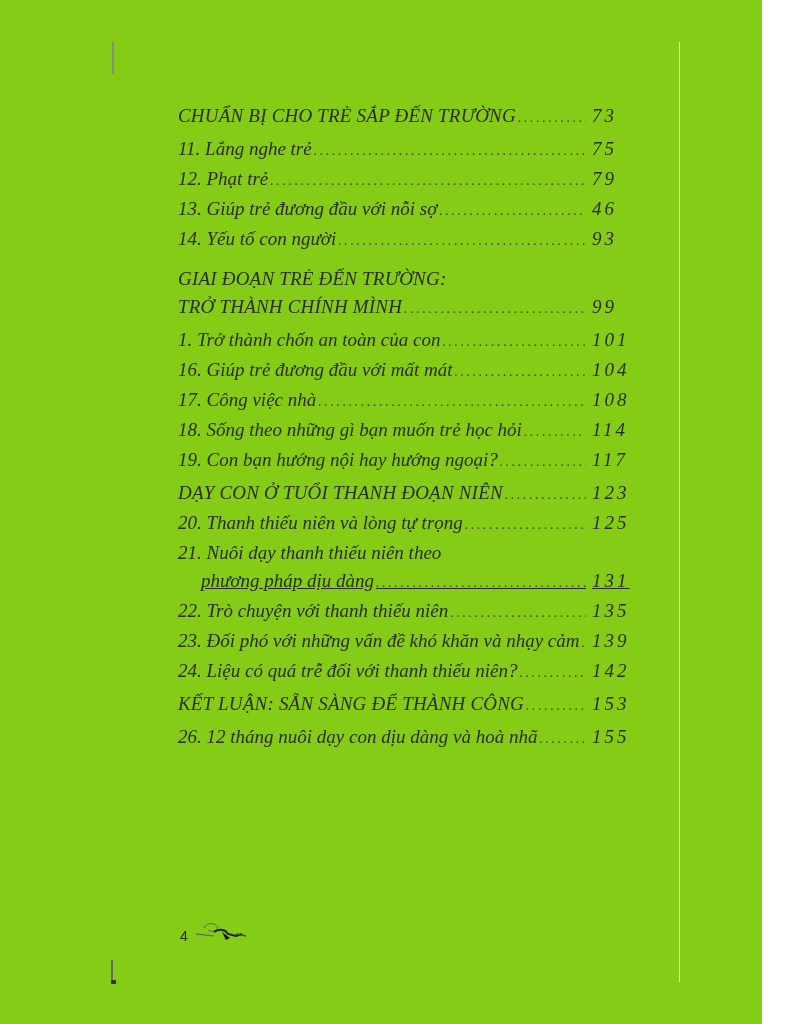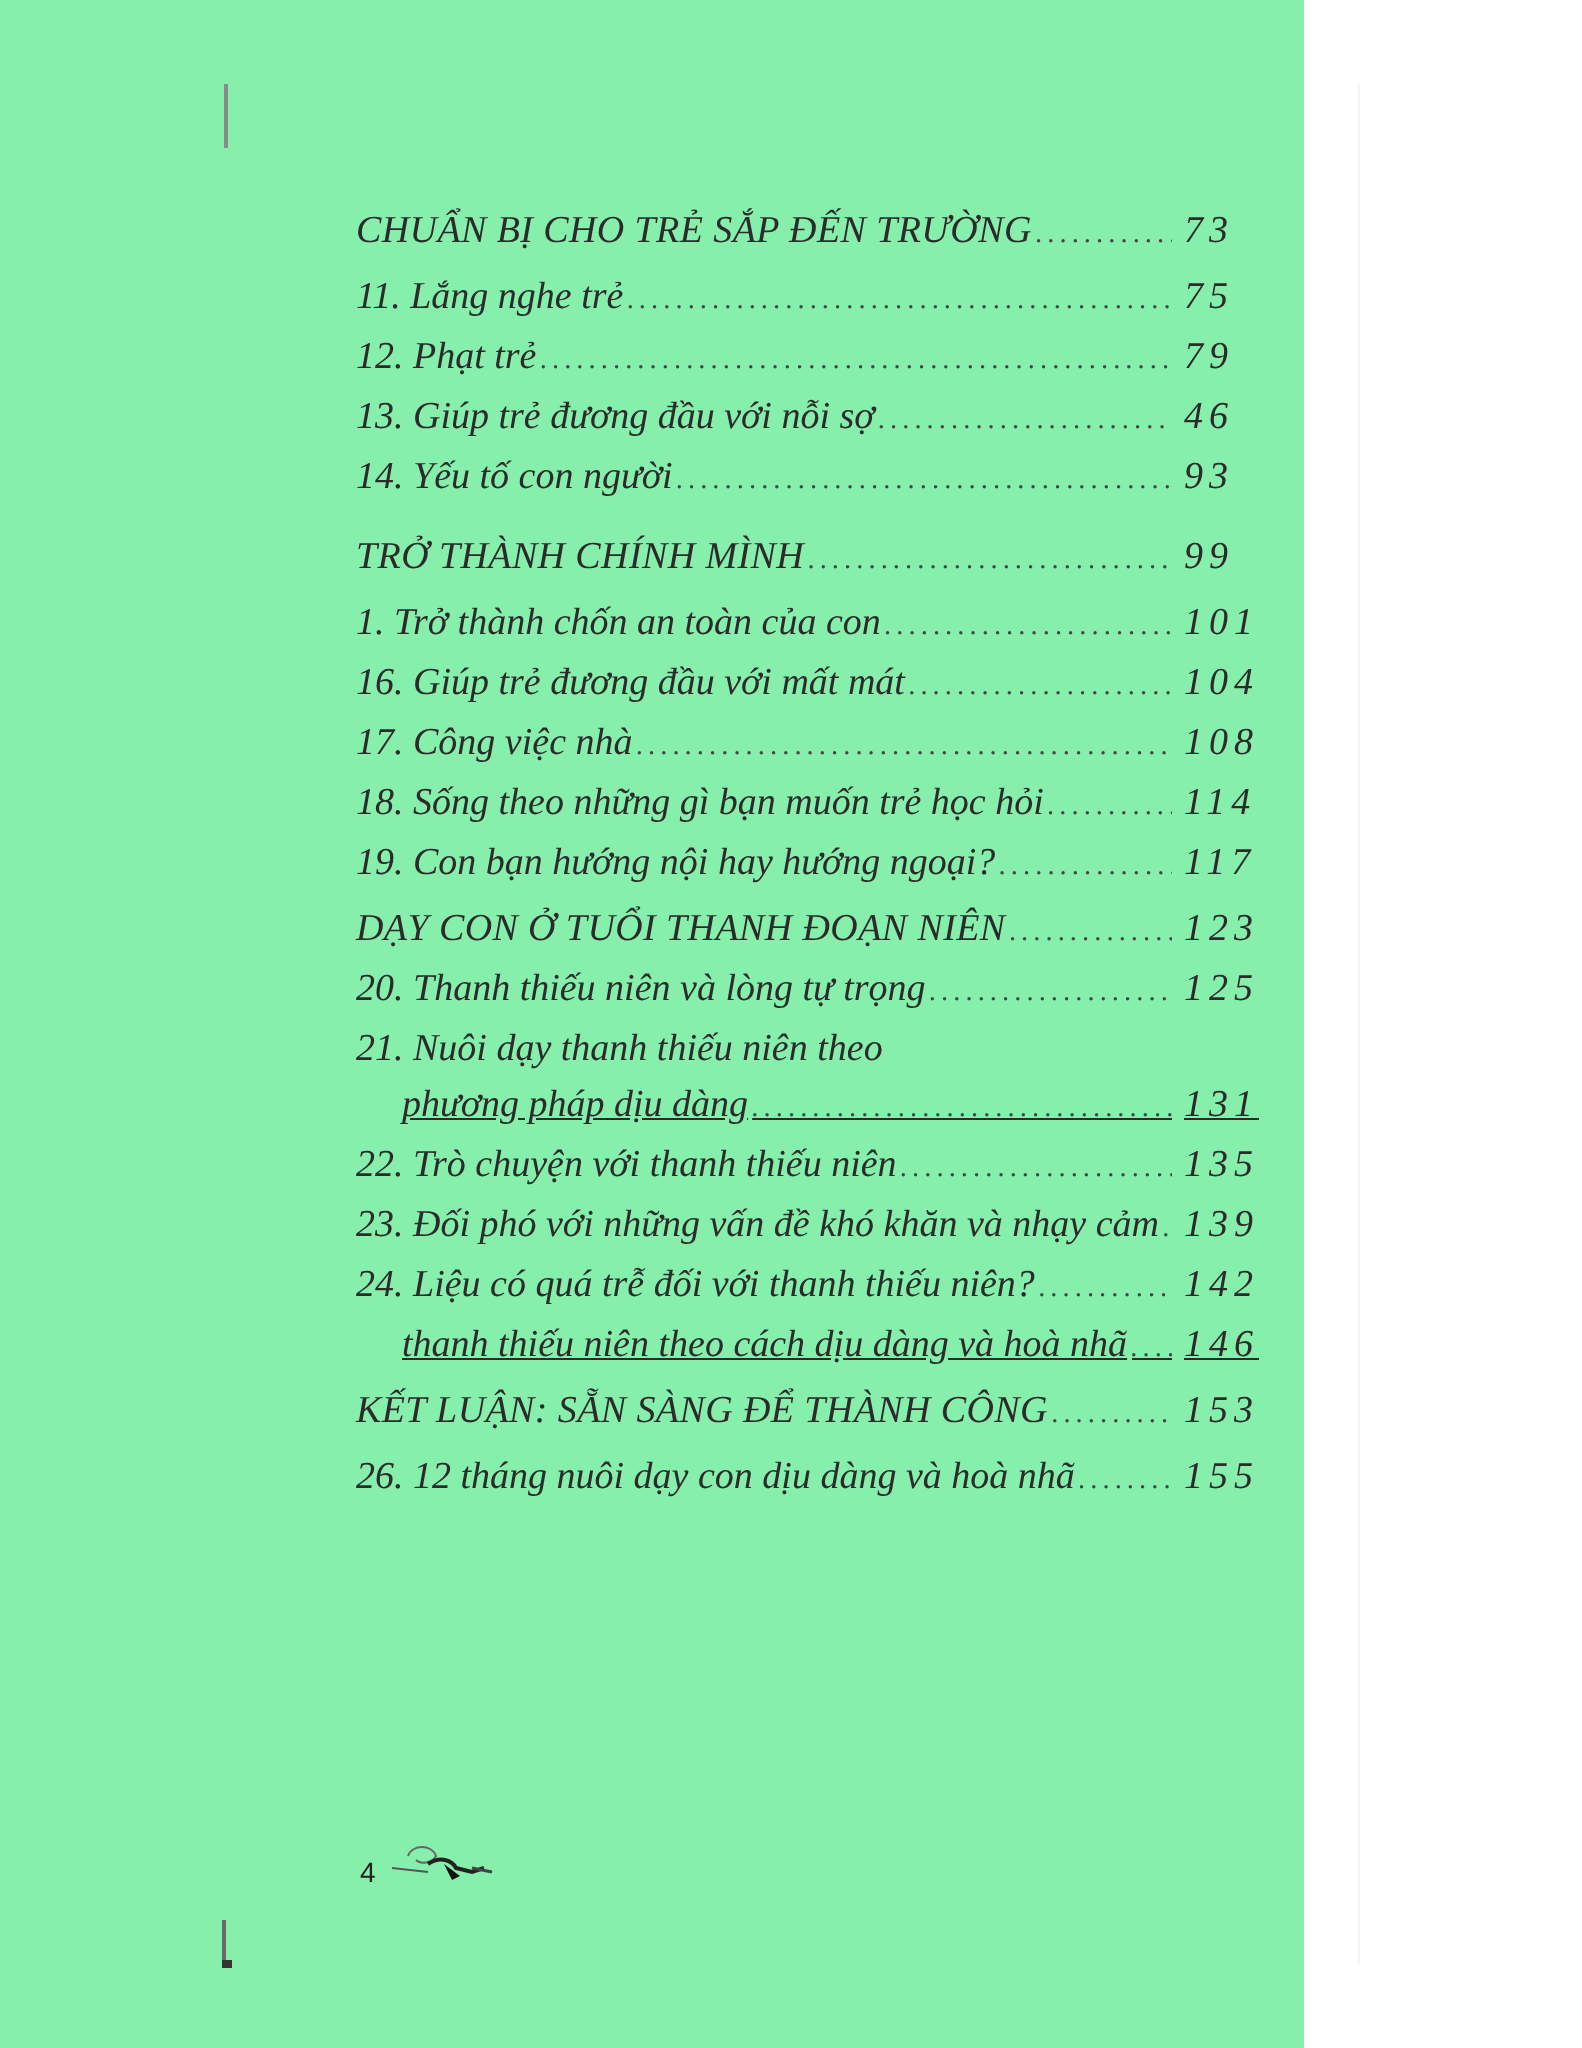--- a/index.html
+++ b/index.html
@@ -11,22 +11,22 @@
       width: 791px;
       height: 1024px;
       position: relative;
       overflow: hidden;
       font-family: "Liberation Serif", "DejaVu Serif", serif;
       color: #2b2b2b;
     }
     .page {
       position: absolute;
       left: 0; top: 0;
-      width: 652px; height: 1024px;
-      background: #86efac;
+      width: 762px; height: 1024px;
+      background: #84cc16;
     }
     .edge-mark-top {
       position: absolute;
       left: 112px; top: 42px;
       width: 2px; height: 32px;
       background: #8a8a8a;
     }
     .edge-mark-bottom {
       position: absolute;
       left: 111px; top: 960px;
@@ -140,20 +140,21 @@
       <span class="page-no">46</span>
     </div>
     <div class="entry">
       <span class="title">14. Yếu tố con người</span>
       <span class="leader"></span>
       <span class="page-no">93</span>
     </div>
 
     <div class="gap-med"></div>
 
+    <div class="sub-line section">GIAI ĐOẠN TRẺ ĐẾN TRƯỜNG:</div>
     <div class="entry section">
       <span class="title">TRỞ THÀNH CHÍNH MÌNH</span>
       <span class="leader"></span>
       <span class="page-no">99</span>
     </div>
     <div class="gap-small"></div>
     <div class="entry">
       <span class="title">1. Trở thành chốn an toàn của con</span>
       <span class="leader"></span>
       <span class="page-no">101</span>
@@ -204,25 +205,20 @@
     </div>
     <div class="entry">
       <span class="title">23. Đối phó với những vấn đề khó khăn và nhạy cảm</span>
       <span class="leader"></span>
       <span class="page-no">139</span>
     </div>
     <div class="entry">
       <span class="title">24. Liệu có quá trễ đối với thanh thiếu niên?</span>
       <span class="leader"></span>
       <span class="page-no">142</span>
-    </div>
-    <div class="entry indent">
-      <span class="title">thanh thiếu niên theo cách dịu dàng và hoà nhã</span>
-      <span class="leader"></span>
-      <span class="page-no">146</span>
     </div>
 
     <div class="gap-small"></div>
 
     <div class="entry section">
       <span class="title">KẾT LUẬN: SẴN SÀNG ĐỂ THÀNH CÔNG</span>
       <span class="leader"></span>
       <span class="page-no">153</span>
     </div>
     <div class="gap-small"></div>

